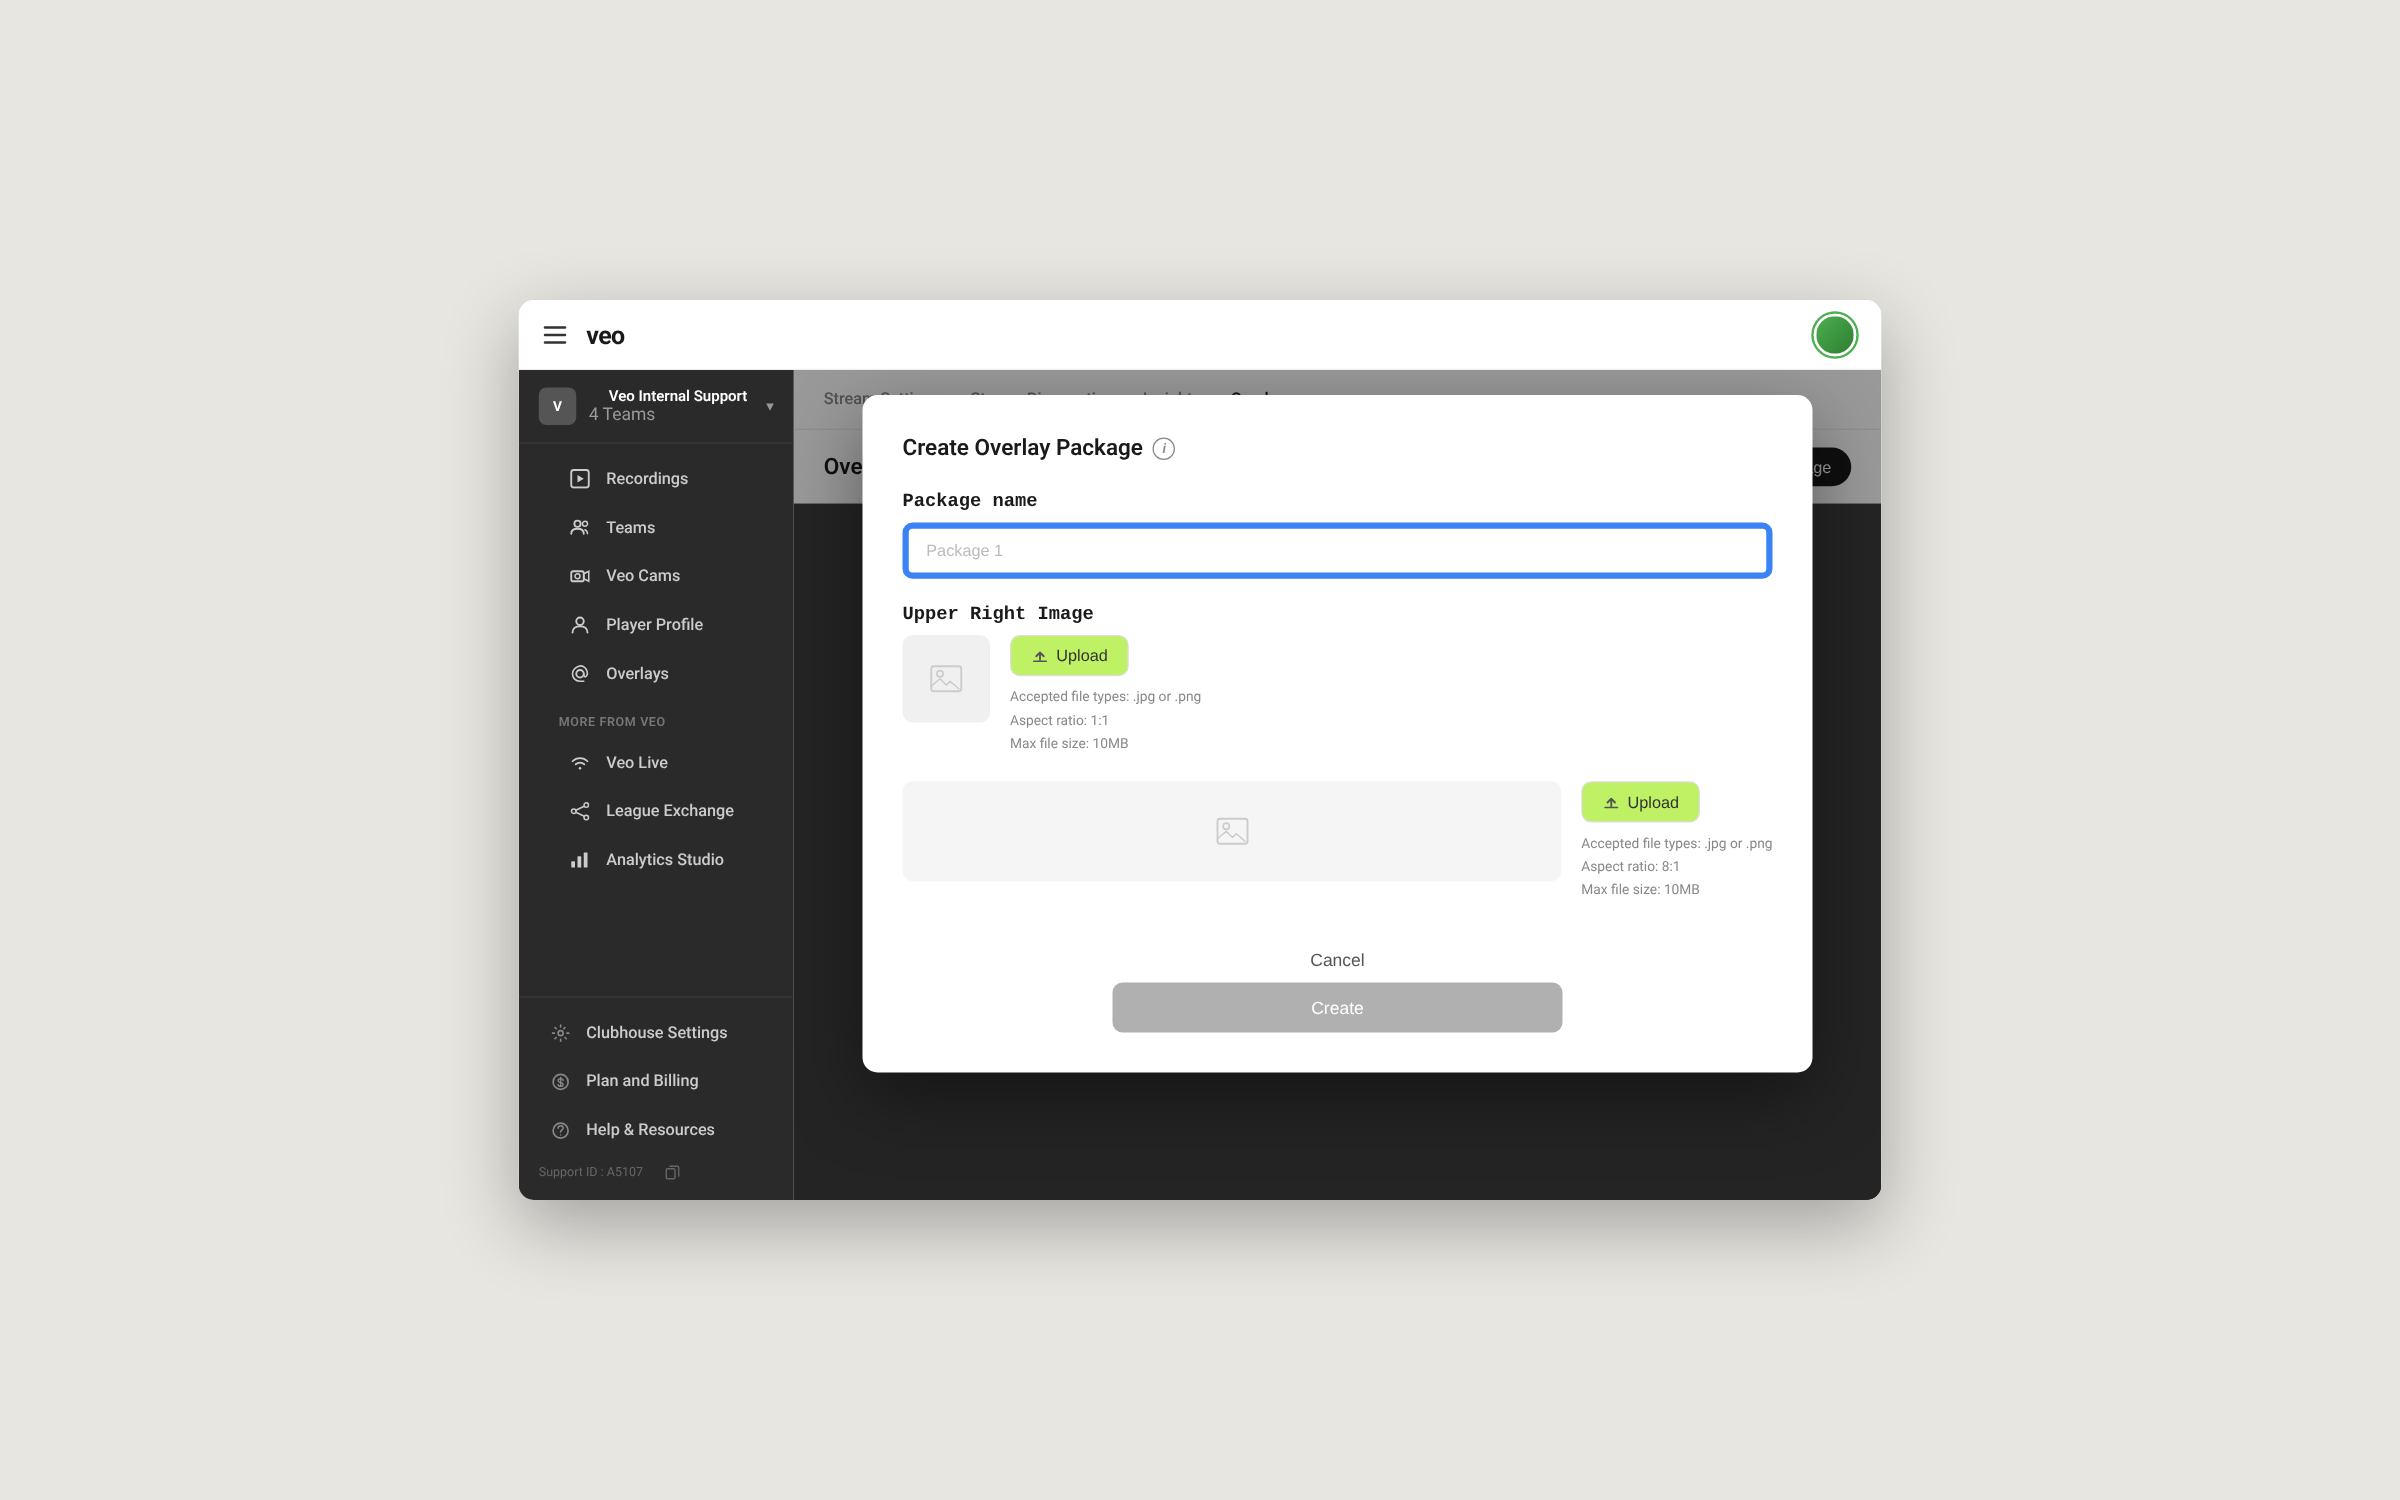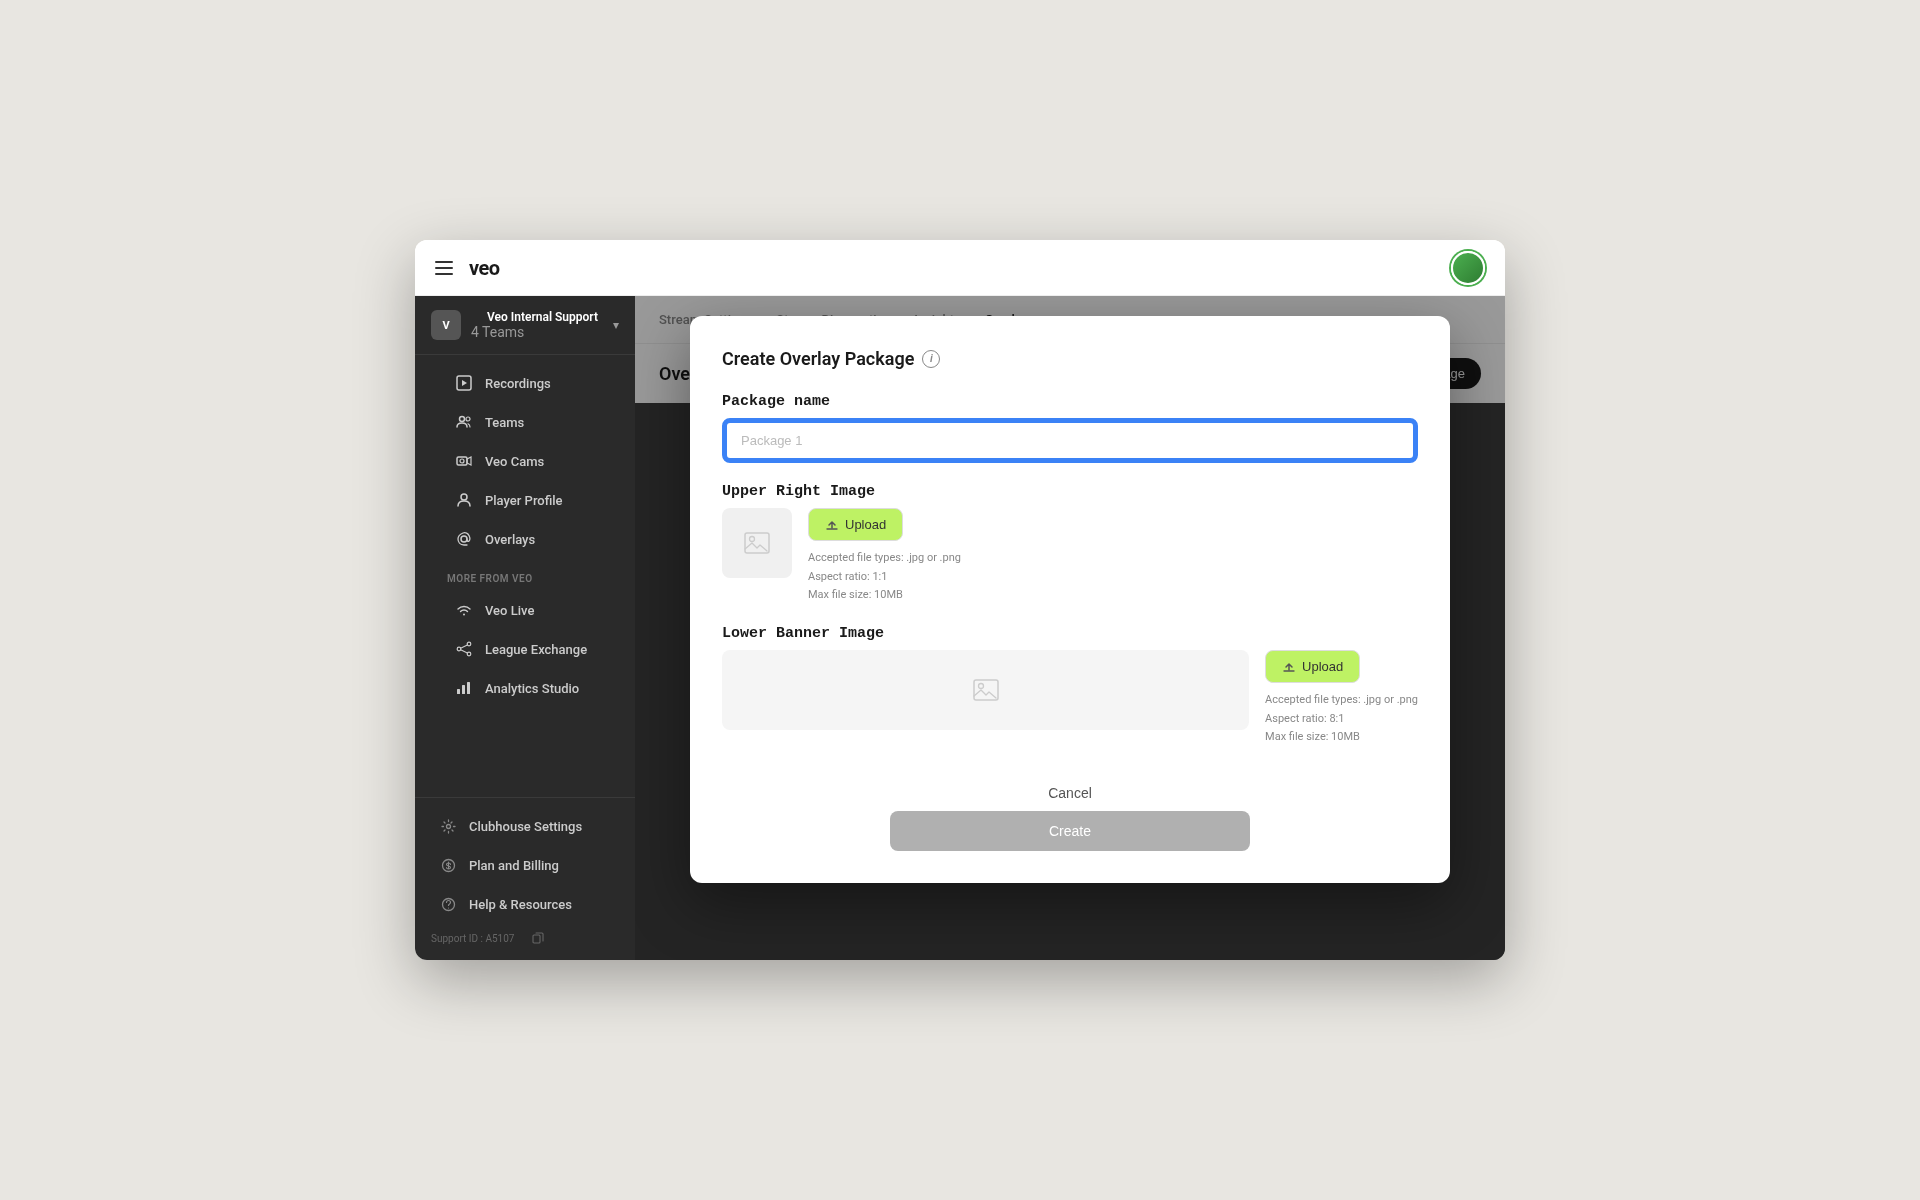--- a/index.html
+++ b/index.html
@@ -639,21 +639,20 @@
                 <div class="upload-meta">
                   <div>Accepted file types: .jpg or .png</div>
                   <div>Aspect ratio: 1:1</div>
                   <div>Max file size: 10MB</div>
                 </div>
               </div>
             </div>
           </div>
 
           <div class="field-group">
-            <div class="field-label">Lower Banner Image</div>
             <div class="banner-upload-row">
               <div class="banner-preview-box">
                 <svg width="28" height="28" viewBox="0 0 28 28" fill="none">
                   <rect x="2" y="4" width="24" height="20" rx="2" stroke="#ccc" stroke-width="1.5"></rect>
                   <circle cx="9" cy="10" r="2.5" stroke="#ccc" stroke-width="1.3"></circle>
                   <path d="M2 20l7-6 5 5 3-3 7 6" stroke="#ccc" stroke-width="1.3" stroke-linecap="round" stroke-linejoin="round"></path>
                 </svg>
               </div>
               <div class="banner-upload-info">
                 <button class="upload-btn">

